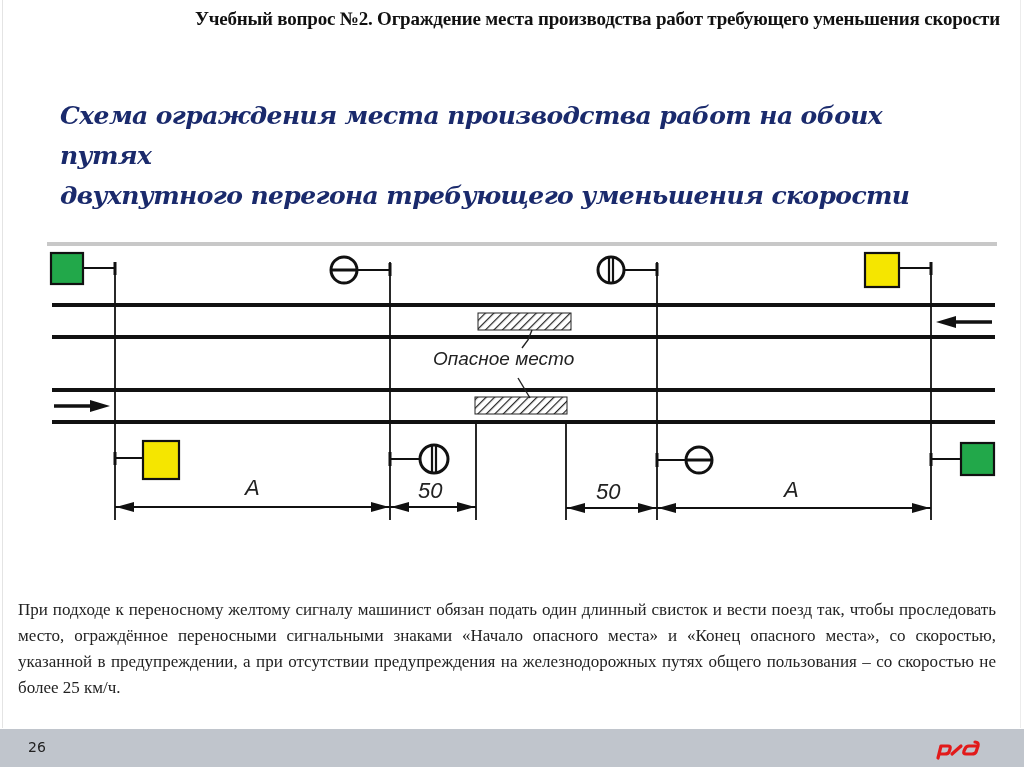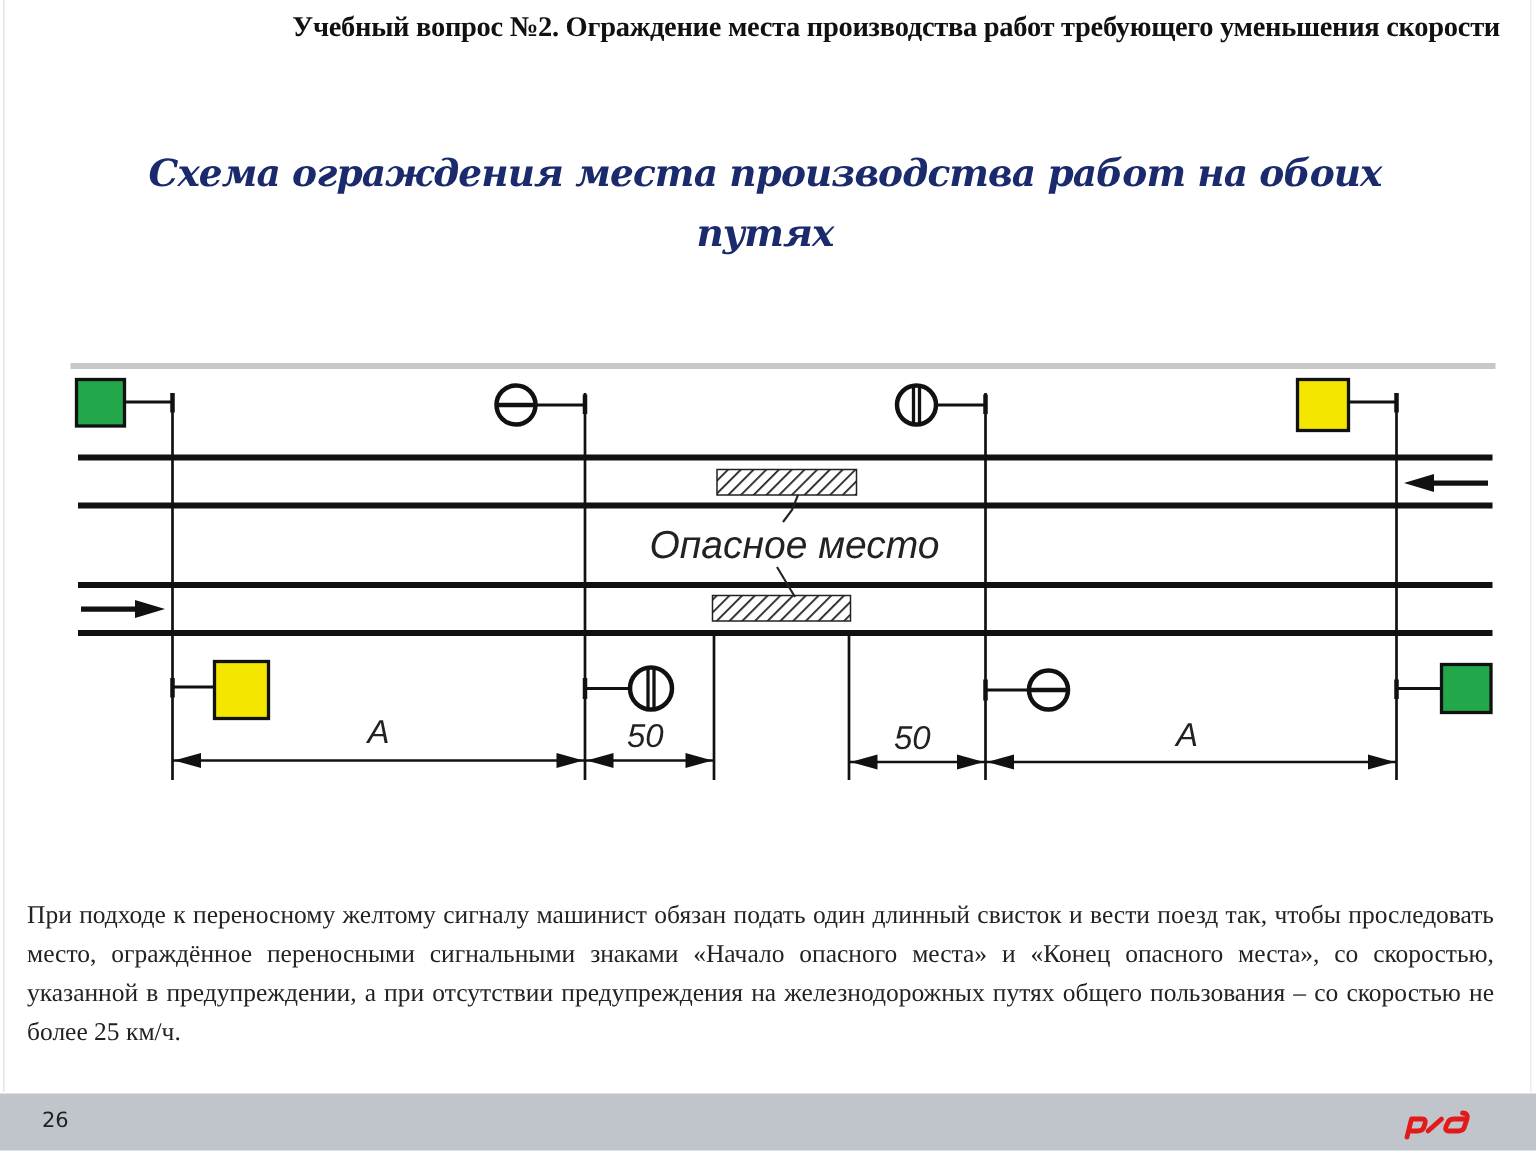--- a/index.html
+++ b/index.html
@@ -11,32 +11,32 @@
     .frame-left { position: absolute; left: 2px; top: 0; width: 1px; height: 728px; background: #e4e4e4; }
     .frame-right { position: absolute; left: 1020px; top: 0; width: 1px; height: 728px; background: #ececec; }
     .slide-title {
       position: absolute; left: 10px; top: 6px; width: 990px;
       font-family: "Liberation Serif", serif; font-weight: bold;
       font-size: 19px; line-height: 25px; color: #111;
       letter-spacing: -0.2px;
       text-align: right;
     }
     .scheme-title {
-      position: absolute; left: 60px; top: 96px; width: 900px; text-align: center;
+      position: absolute; left: 60px; top: 96px; width: 900px; 
       font-family: "DejaVu Serif", "Liberation Serif", serif;
       font-style: italic; font-weight: bold;
       font-size: 25px; line-height: 40px; color: #1a2a6c;
       letter-spacing: -0.6px;
     }
     .diagram { position: absolute; left: 0; top: 0; width: 1024px; height: 560px; }
     .diagram svg { position: absolute; left: 0; top: 0; }
     .danger-label {
       position: absolute; left: 433px; top: 348px;
       font-family: "Liberation Sans", "DejaVu Sans", sans-serif; font-style: italic;
-      font-size: 26px; color: #222;
+      font-size: 19px; color: #222;
     }
     .dim-label {
       position: absolute;
       font-family: "Liberation Sans", "DejaVu Sans", sans-serif; font-style: italic;
       font-size: 22px; color: #222;
     }
     .body-text {
       position: absolute; left: 18px; top: 597px; width: 978px;
       font-family: "Liberation Serif", serif;
       font-size: 17px; line-height: 26px; color: #222;
@@ -55,20 +55,21 @@
 </head>
 <body>
 
 <div class="frame-left"></div>
 <div class="frame-right"></div>
 
 <div class="slide-title">Учебный вопрос №2. Ограждение места производства работ требующего уменьшения скорости</div>
 
 <div class="scheme-title">
   <div>Схема ограждения места производства работ на обоих путях</div>
+  <div>двухпутного перегона требующего  уменьшения скорости</div>
 </div>
 
 <div class="diagram">
   <svg width="1024" height="560" viewBox="0 0 1024 560" xmlns="http://www.w3.org/2000/svg">
     <defs>
       <pattern id="hatch" patternUnits="userSpaceOnUse" width="6" height="6" patternTransform="rotate(45)">
         <rect width="6" height="6" fill="#fff"></rect>
         <line x1="0" y1="0" x2="0" y2="6" stroke="#222" stroke-width="2.4"></line>
       </pattern>
     </defs>

